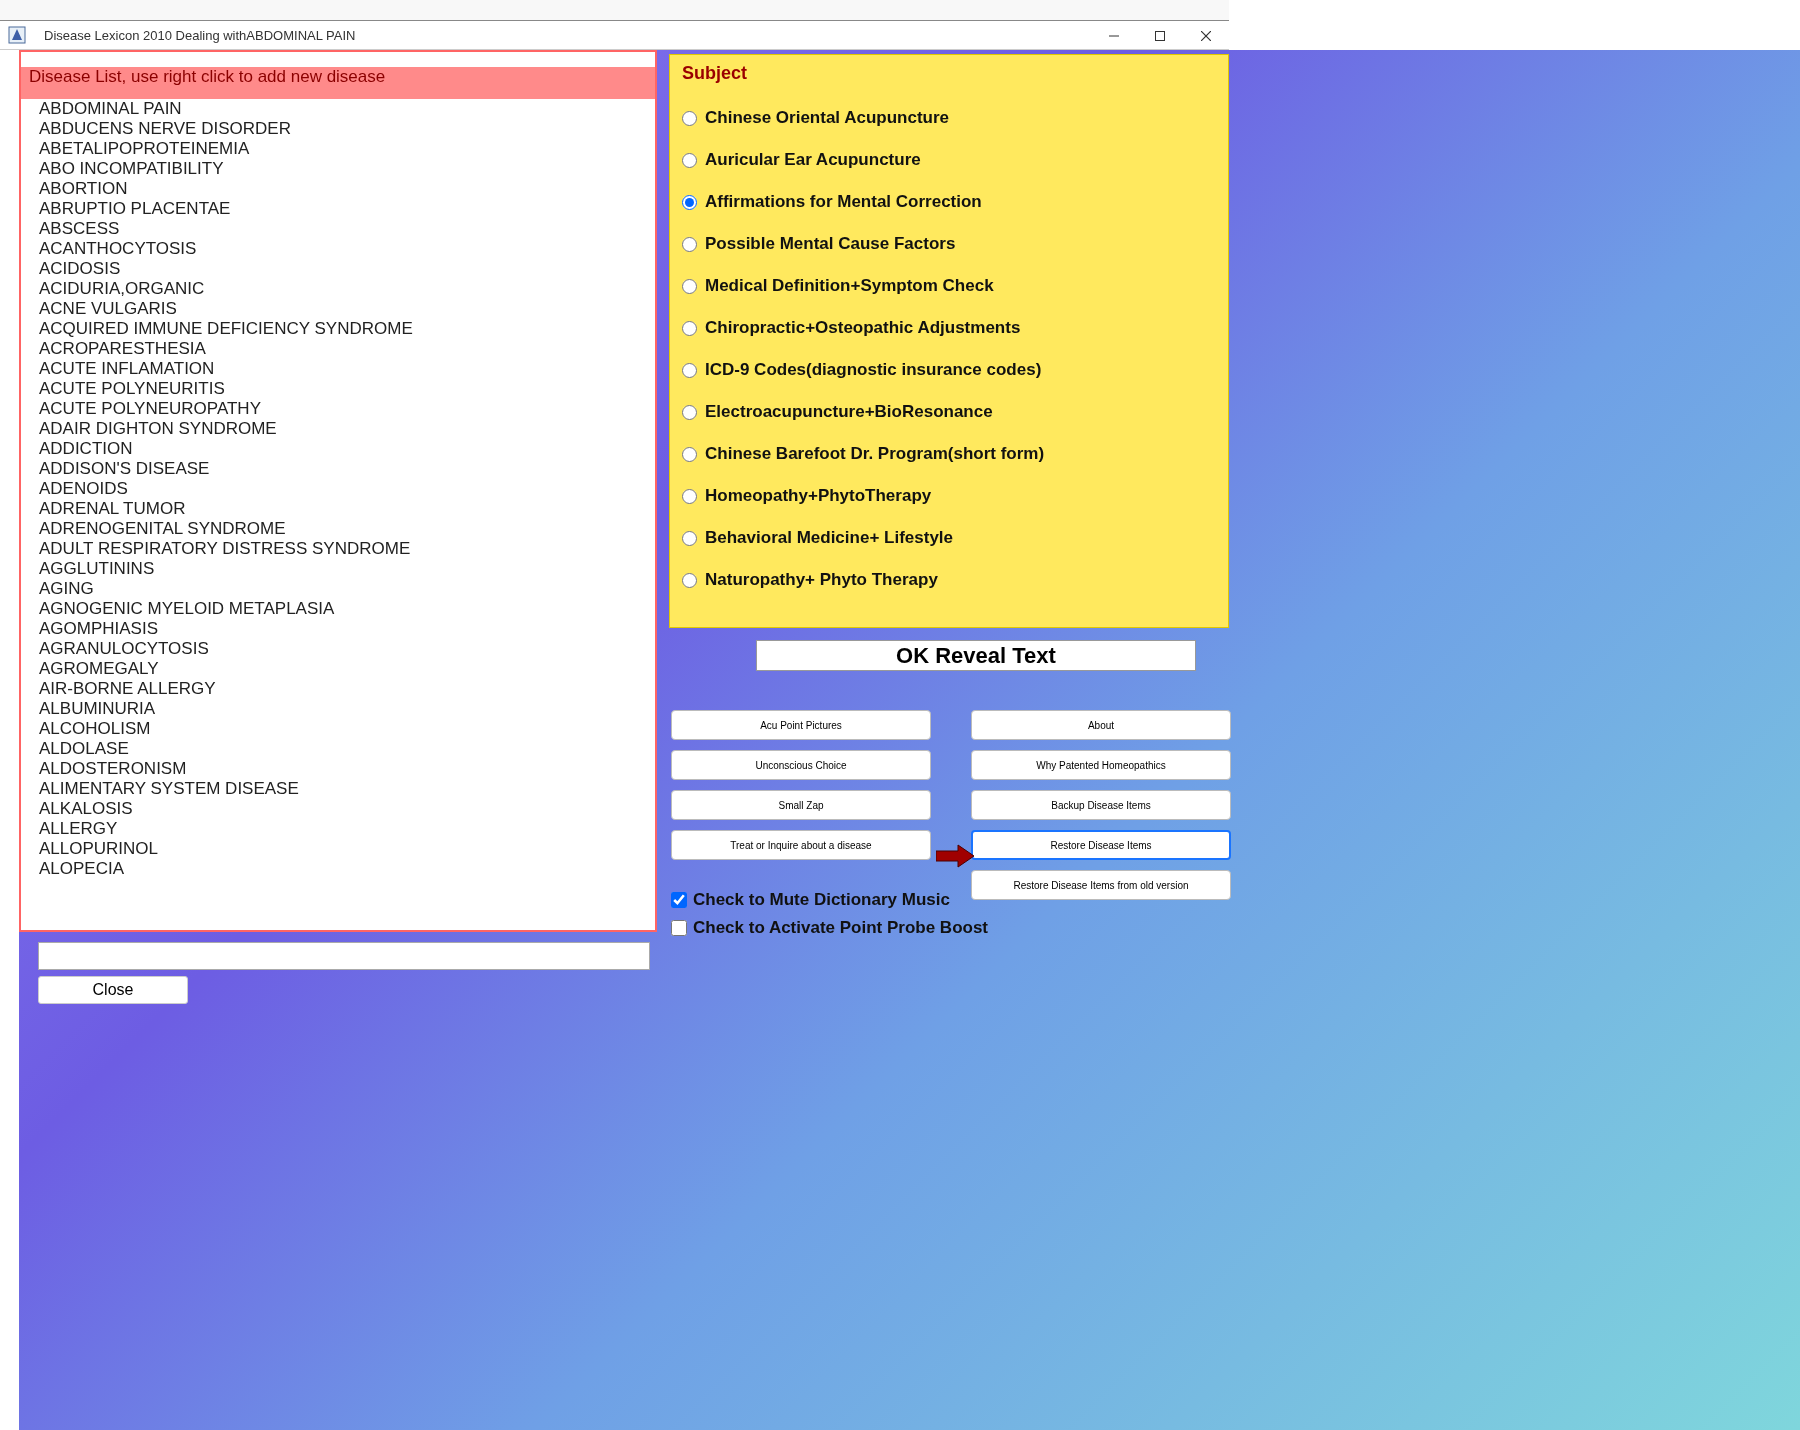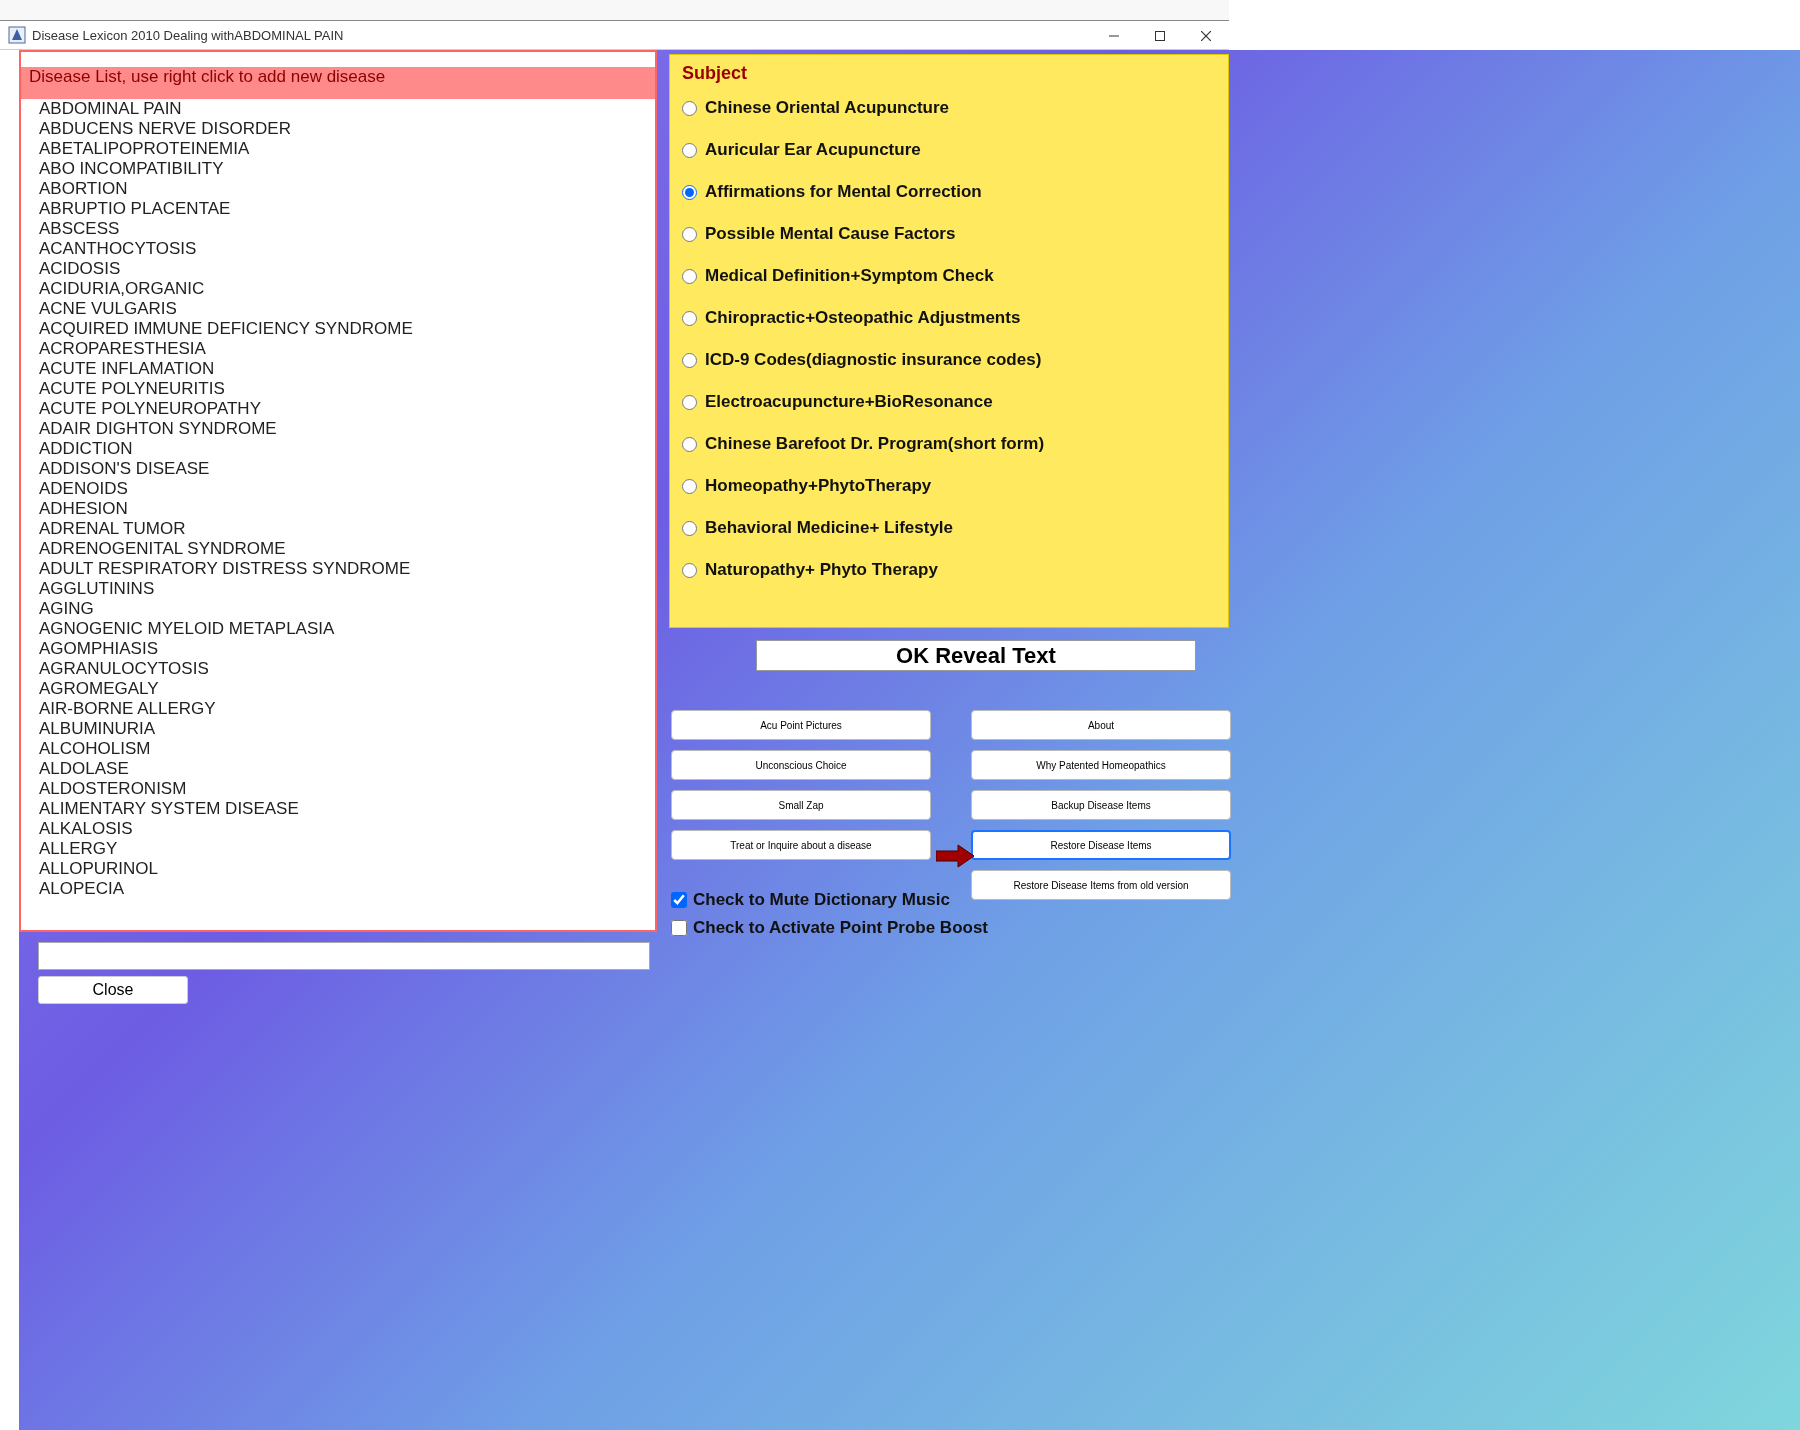--- a/index.html
+++ b/index.html
@@ -8,21 +8,21 @@
   .outer-top-border { height: 21px; border-bottom: 1px solid #888; background: #f8f8f8; }
 
   .titlebar {
     height: 29px; display: flex; align-items: center; padding: 0 8px;
     background: #fff; border-bottom: 1px solid #ccc; position: relative;
   }
   .titlebar .app-icon {
     width: 18px; height: 18px; margin-right: 6px;
     display: flex; align-items: center; justify-content: center;
   }
-  .titlebar .title { font-size: 13px; color: #333; }
+  .titlebar .title { font-size: 13px; color: #333; margin-left: 12px; }
   .window-controls {
     position: absolute; right: 0; top: 0; height: 29px; display: flex;
   }
   .window-controls .wc {
     width: 46px; height: 29px; display: flex; align-items: center; justify-content: center;
     font-size: 12px; color: #333;
   }
 
   .client {
     position: absolute; left: 19px; top: 50px; right: 0; bottom: 0;
@@ -70,21 +70,21 @@
 
   
   .right-panel {
     position: absolute; left: 642px; top: 0; right: 0; bottom: 0;
   }
   .subject-box {
     position: absolute; left: 8px; top: 4px; width: 560px; height: 574px;
     background: #ffe95e; border: 1px solid #e0c800; padding: 8px 12px;
   }
   .subject-title {
-    color: #9a0000; font-size: 18px; font-weight: bold; margin-bottom: 14px;
+    color: #9a0000; font-size: 18px; font-weight: bold; margin-bottom: 24px;
   }
   .radio-row {
     display: flex; align-items: center; margin-bottom: 22px;
   }
   .radio-row input[type=radio] {
     width: 15px; height: 15px; margin-right: 8px; accent-color: #0066ff;
   }
   .radio-row label { font-size: 17px; font-weight: bold; color: #111; }
 
   .reveal-btn {
@@ -169,21 +169,20 @@
           <li>ACNE VULGARIS</li>
           <li>ACQUIRED IMMUNE DEFICIENCY SYNDROME</li>
           <li>ACROPARESTHESIA</li>
           <li>ACUTE INFLAMATION</li>
           <li>ACUTE POLYNEURITIS</li>
           <li>ACUTE POLYNEUROPATHY</li>
           <li>ADAIR DIGHTON SYNDROME</li>
           <li>ADDICTION</li>
           <li>ADDISON'S DISEASE</li>
           <li>ADENOIDS</li>
-          <li>ADHESION</li>
           <li>ADRENAL TUMOR</li>
           <li>ADRENOGENITAL SYNDROME</li>
           <li>ADULT RESPIRATORY DISTRESS SYNDROME</li>
           <li>AGGLUTININS</li>
           <li>AGING</li>
           <li>AGNOGENIC MYELOID METAPLASIA</li>
           <li>AGOMPHIASIS</li>
           <li>AGRANULOCYTOSIS</li>
           <li>AGROMEGALY</li>
           <li>AIR-BORNE ALLERGY</li>

